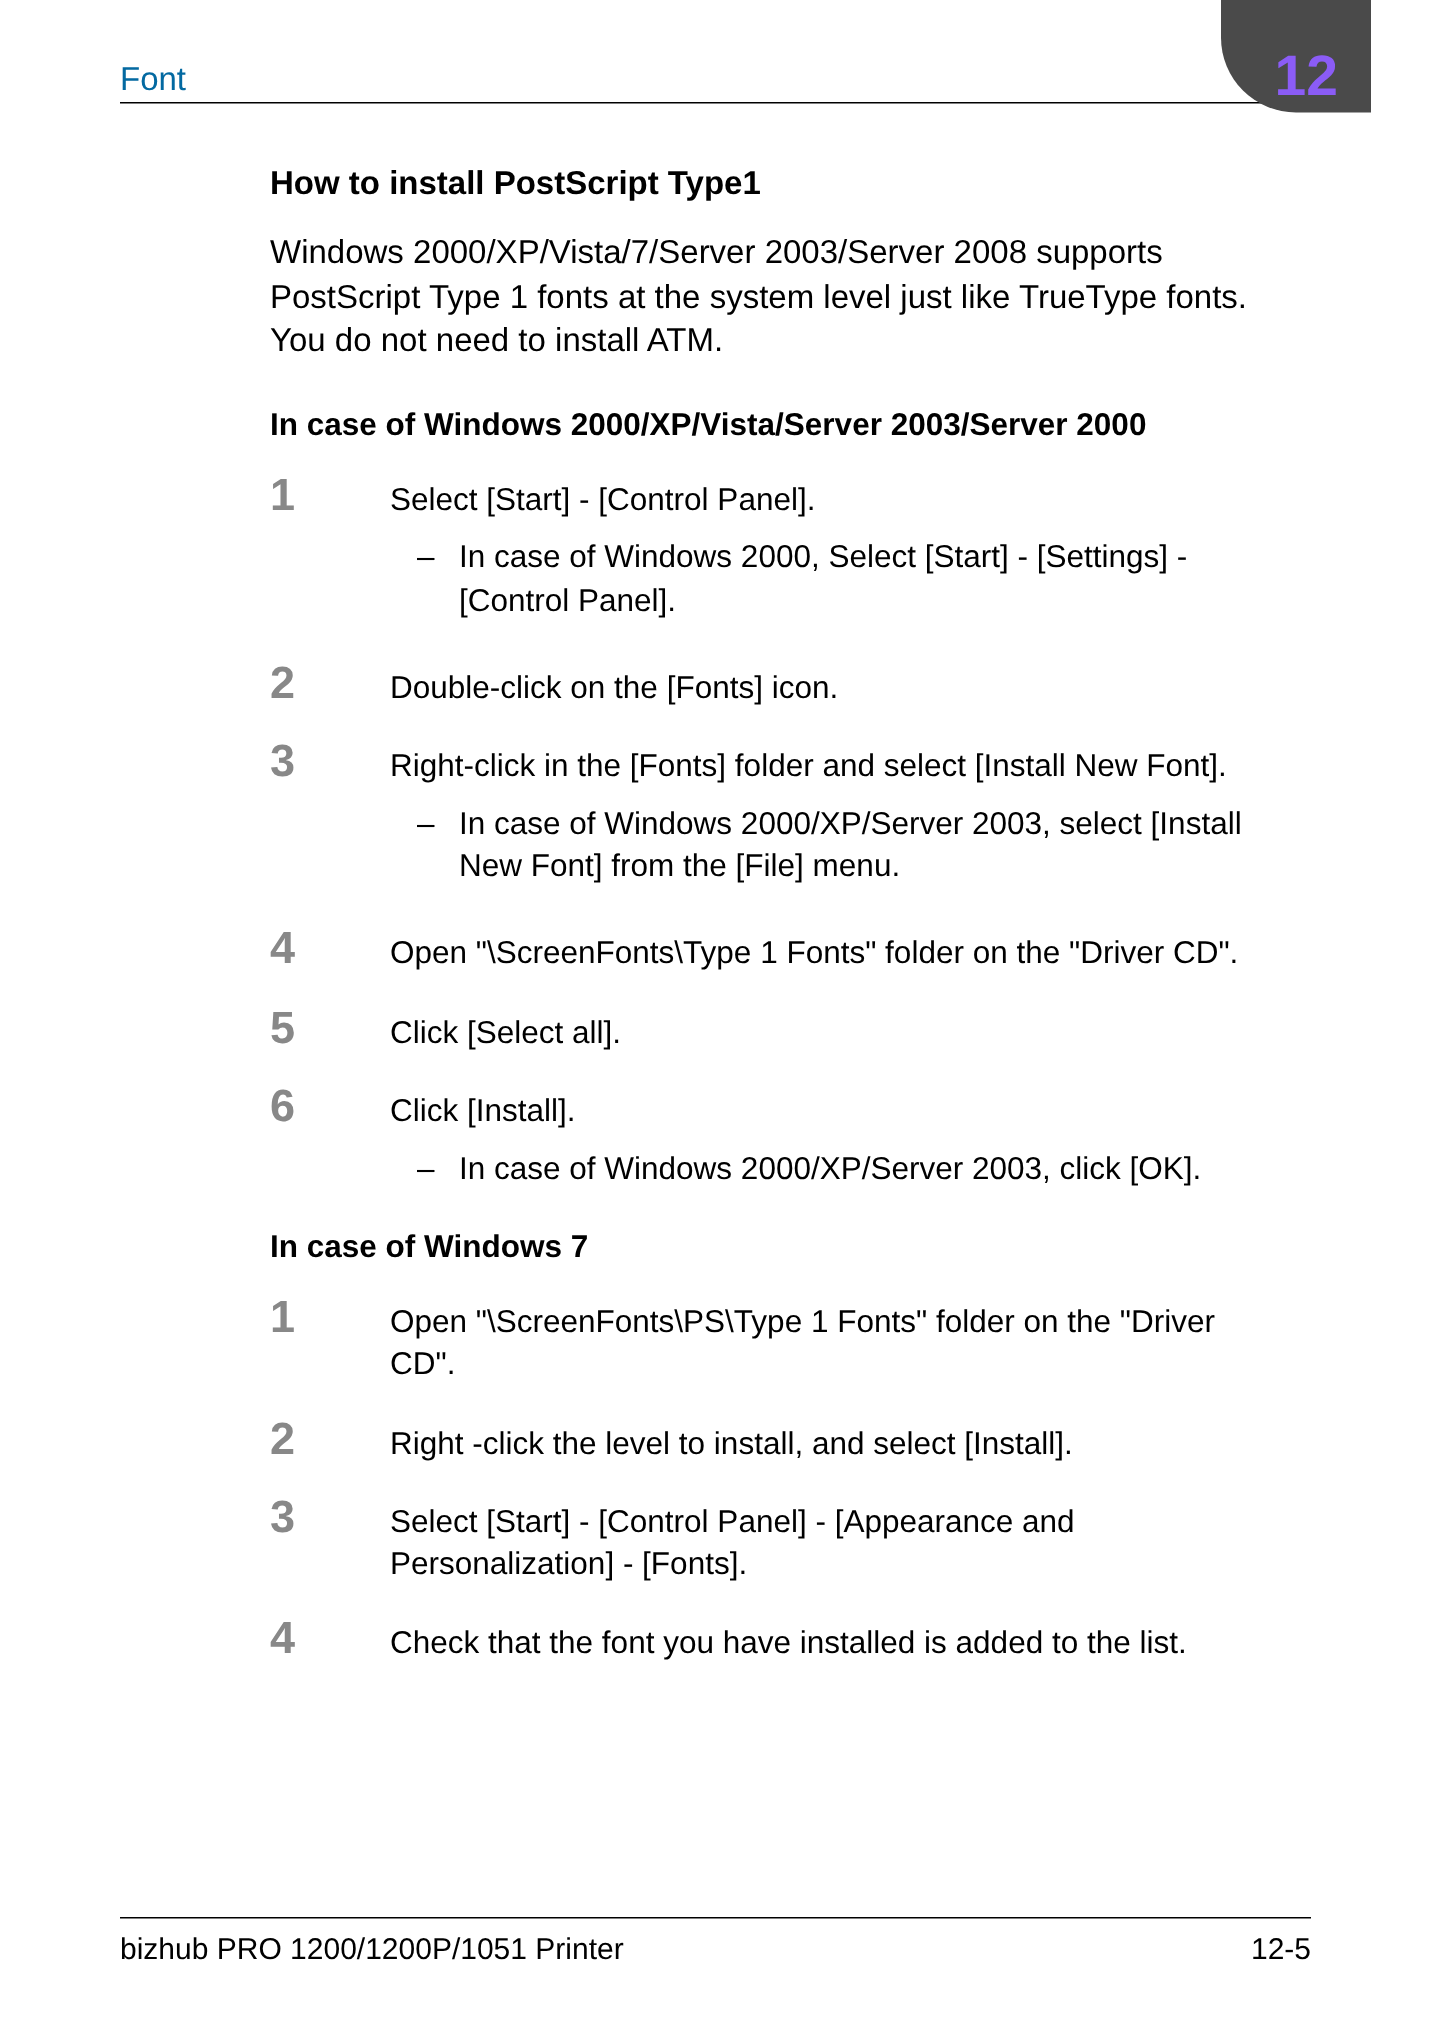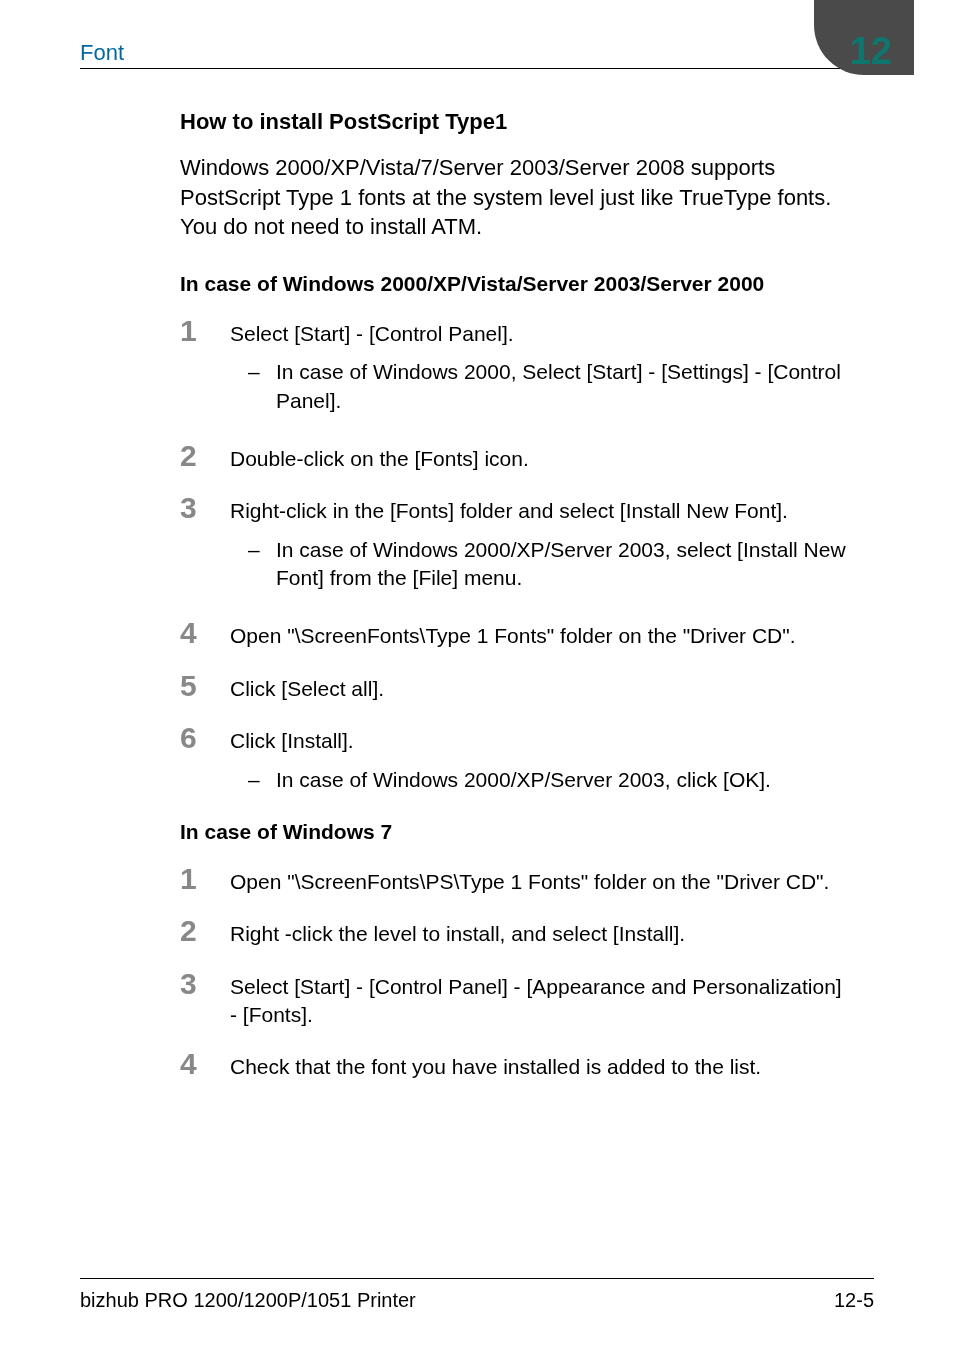--- a/index.html
+++ b/index.html
@@ -35,21 +35,21 @@
       height: 75px;
       background: #4a4a4a;
       border-bottom-left-radius: 50px;
     }
     .corner-number {
       position: absolute;
       right: 62px;
       top: 30px;
       font-size: 38px;
       font-weight: bold;
-      color: #0f766e;
+      color: #8b5cf6;
       z-index: 2;
     }
     .content {
       padding-left: 100px;
       padding-right: 20px;
     }
     .section-title {
       font-size: 22px;
       font-weight: bold;
       margin-bottom: 18px;
@@ -75,20 +75,21 @@
       color: #888;
       width: 50px;
       flex-shrink: 0;
       line-height: 1.0;
     }
     .step-body {
       flex: 1;
       font-size: 21px;
       line-height: 1.35;
       padding-top: 4px;
+      margin-left: 30px;
     }
     .sub-list {
       margin-top: 10px;
       margin-left: 18px;
     }
     .sub-item {
       display: flex;
       margin-bottom: 6px;
     }
     .sub-dash {

